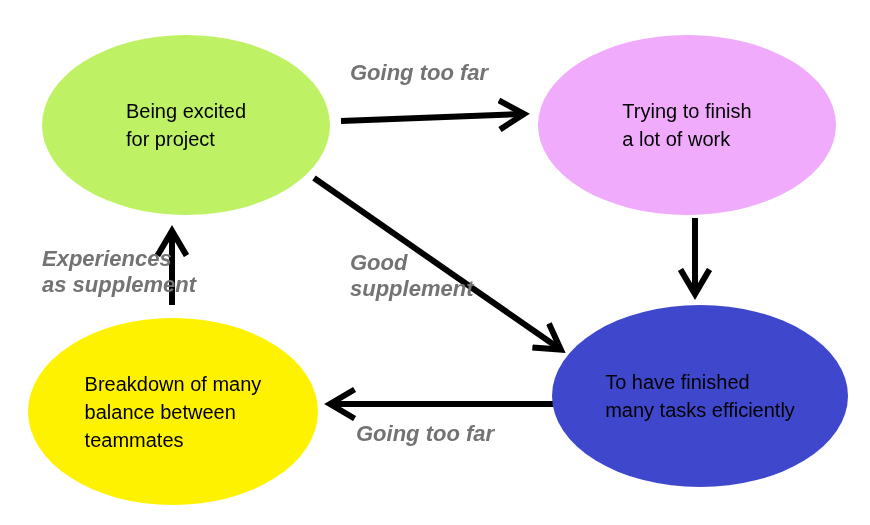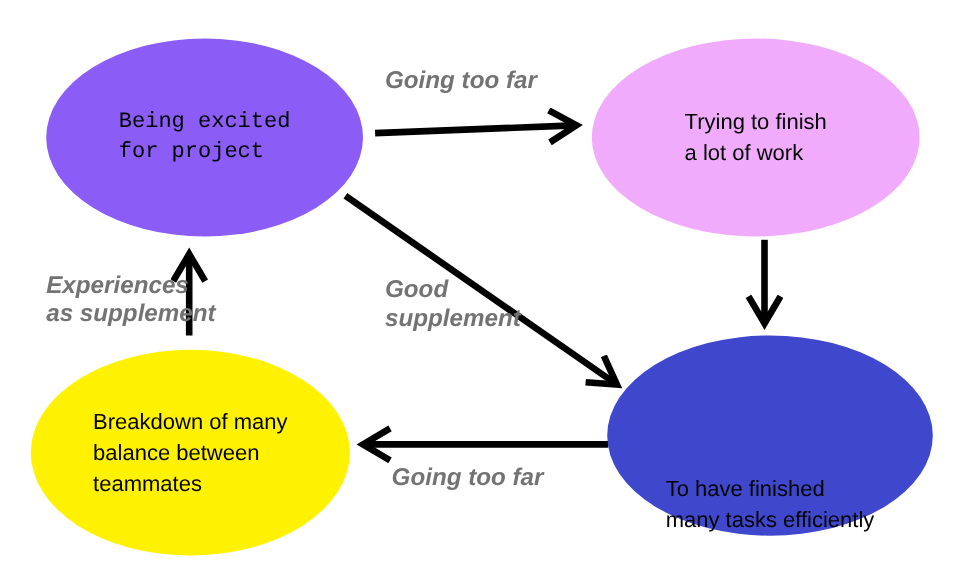--- a/index.html
+++ b/index.html
@@ -68,31 +68,31 @@
         <path d="M4,4 L26,17 L4,30" fill="none" stroke="#000000" stroke-width="6" stroke-linecap="square" stroke-linejoin="miter"></path>
       </marker>
     </defs>
     <line x1="341" y1="121" x2="523" y2="114" stroke="#000000" stroke-width="6" marker-end="url(#ah)"></line>
     <line x1="695" y1="218" x2="695" y2="293" stroke="#000000" stroke-width="6" marker-end="url(#ah)"></line>
     <line x1="314" y1="178" x2="560" y2="349" stroke="#000000" stroke-width="6" marker-end="url(#ah)"></line>
     <line x1="553" y1="404" x2="331" y2="404" stroke="#000000" stroke-width="6" marker-end="url(#ah)"></line>
     <line x1="172" y1="305" x2="172" y2="232" stroke="#000000" stroke-width="6" marker-end="url(#ah)"></line>
   </svg>
 
-  <div class="node node-red" style="background-color: #8b5cf6; font-family: Liberation Mono, monospace;">
+  <div class="node node-red" style="background-color: #bef264;">
     <span class="node-text">Being excited
 for project</span>
   </div>
 
   <div class="node node-green" style="background-color: #f0abfc;">
     <span class="node-text">Trying to finish
 a lot of work</span>
   </div>
 
-  <div class="node node-blue" style="background-color: rgb(63, 72, 204); align-items: flex-end;">
+  <div class="node node-blue" style="background-color: rgb(63, 72, 204);">
     <span class="node-text">To have finished
 many tasks efficiently</span>
   </div>
 
   <div class="node node-yellow" style="background-color: rgb(255, 242, 0);">
     <span class="node-text">Breakdown of many
 balance between
 teammates</span>
   </div>
 

